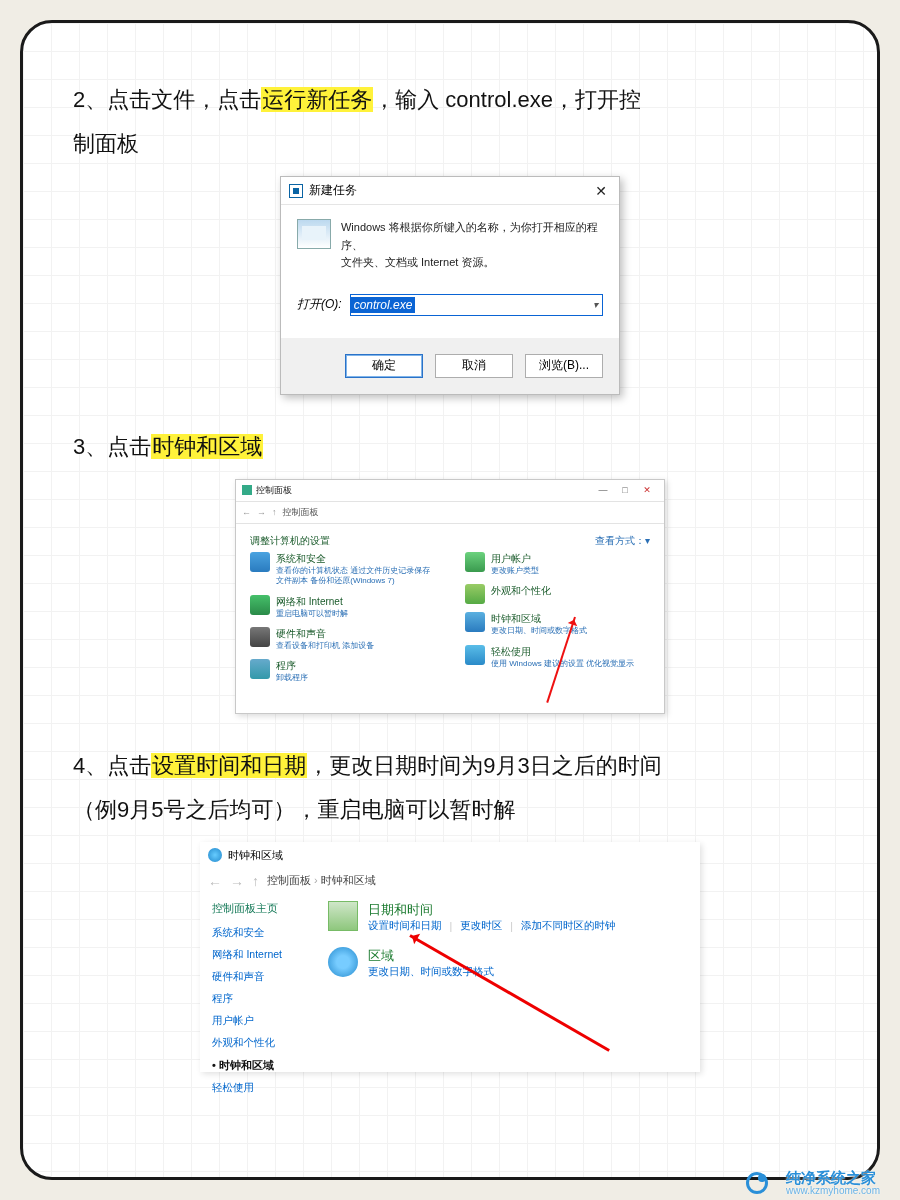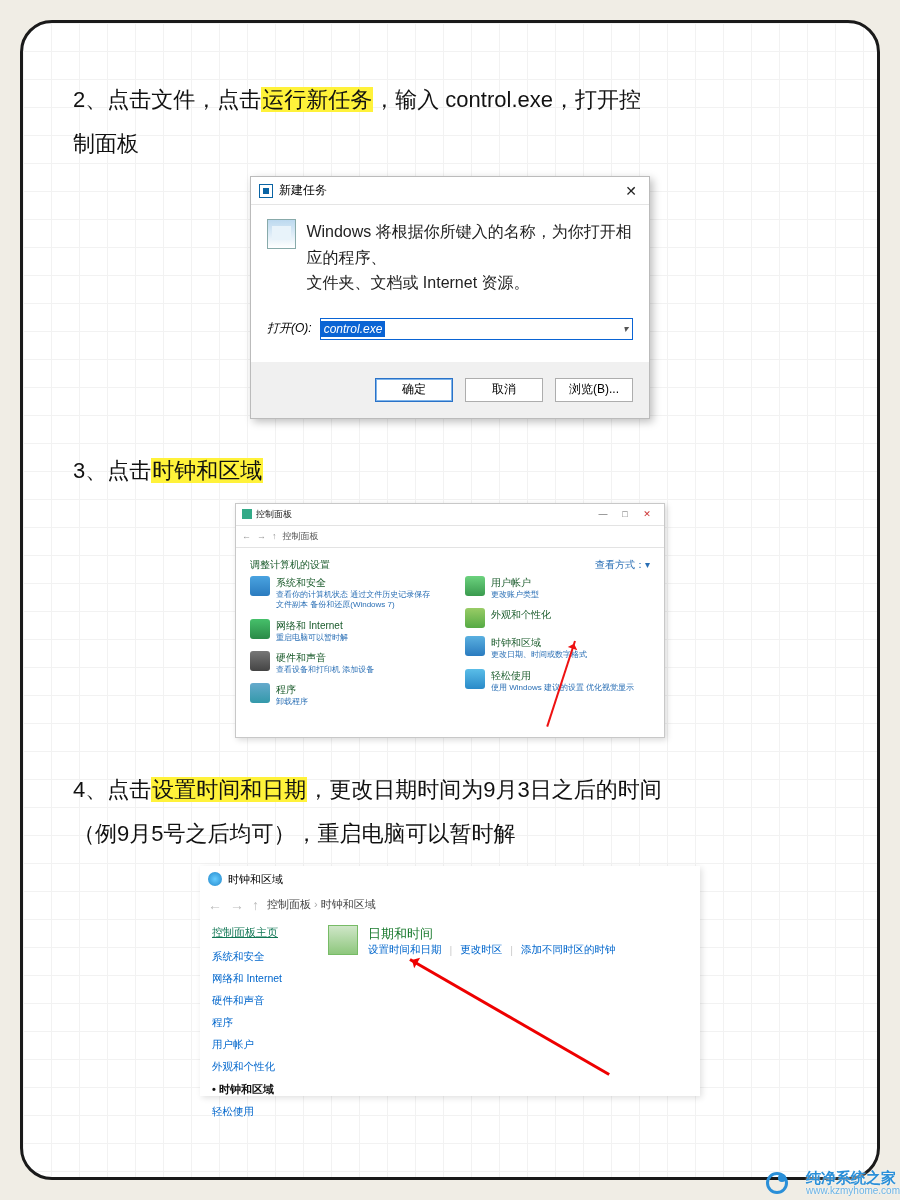--- a/index.html
+++ b/index.html
@@ -29,35 +29,35 @@
     line-height: 2;
     color: #111;
     font-weight: 400;
     margin-bottom: 10px;
   }
   .hl { background: #fff23a; padding: 0 1px; }
   .figwrap { display:flex; justify-content:center; margin: 8px 0 30px 0; }
 
   
   .dlg1 {
-    width: 400px;
+    width: 340px;
     background: #fff;
     border: 1px solid #bbb;
     box-shadow: 3px 3px 8px rgba(0,0,0,.25);
     font-size: 12px;
   }
   .dlg1-tb { display:flex; align-items:center; padding:5px 8px; border-bottom:1px solid #e5e5e5; }
   .dlg1-tb .runicon { width:14px; height:14px; border:1px solid #0a64a4; display:inline-flex; align-items:center; justify-content:center; margin-right:6px; }
   .dlg1-tb .runicon::after{ content:""; width:6px; height:6px; background:#0a64a4; }
   .dlg1-tb .x { margin-left:auto; font-size:14px; color:#222; padding:0 4px; cursor:pointer;}
   .dlg1-body { padding: 14px 16px 8px 16px; }
   .dlg1-msg { display:flex; gap:10px; }
   .dlg1-pic { width:36px; height:30px; background:linear-gradient(#bcd9ef,#fff); border:1px solid #8aa; position:relative; }
   .dlg1-pic::after{ content:""; position:absolute; left:4px; right:4px; top:6px; height:14px; background:#e8f3fa; }
-  .dlg1-msg p { line-height:1.6; font-size:16px; color:#222; }
+  .dlg1-msg p { line-height:1.6; font-size:11px; color:#222; }
   .dlg1-open { display:flex; align-items:center; gap:8px; margin-top:22px;font-style:italic; }
   .dlg1-open label { font-size:12px; }
   .dlg1-combo { flex:1; border:1px solid #0a64d4; height:22px; display:flex; align-items:center; position:relative; }
   .dlg1-combo .sel { background:#0a64d4; color:#fff; padding:1px 3px; font-size:12px; }
   .dlg1-combo .chev { position:absolute; right:4px; color:#555; font-size:10px; }
   .dlg1-btns { background:#f0f0f0; padding:16px; display:flex; justify-content:flex-end; gap:12px; margin-top:14px; }
   .wbtn { min-width:78px; height:24px; border:1px solid #adadad; background:#fff; font-size:12px; display:flex; align-items:center; justify-content:center; cursor:pointer;}
   .wbtn.primary { border:1px solid #2a72c8; box-shadow: inset 0 0 0 1px #7fb4ea; }
   .dlg1wrap{ position:relative; }
 
@@ -108,37 +108,37 @@
     box-shadow: 2px 2px 6px rgba(0,0,0,.12);
   }
   .cp3-top{ display:flex; align-items:center; gap:6px; padding:6px 8px;}
   .cp3-top .globe{ width:14px; height:14px; border-radius:50%; background:radial-gradient(#6cf,#28c);}
   .cp3-nav{ display:flex; align-items:center; gap:8px; padding:4px 8px 8px 8px; color:#666; font-size:11px;}
   .cp3-nav .arrow{ color:#bbb; font-size:14px;}
   .cp3-nav .bc{ color:#444;}
   .cp3-nav .sep{ color:#aaa;}
   .cp3-body{ display:flex; }
   .cp3-side{ width:120px; padding:4px 0 0 12px; display:flex; flex-direction:column; gap:8px;}
-  .cp3-side .hd{ color:#175; font-size:11px; margin-bottom:2px;text-decoration:underline;}
+  .cp3-side .hd{ color:#175; font-size:11px; margin-bottom:2px;}
   .cp3-side a{ color:#06c; font-size:10.5px; cursor:pointer;}
   .cp3-side .cur{ color:#111; font-weight:bold;}
   .cp3-main{ flex:1; padding:4px 8px;}
   .cp3-row{ display:flex; gap:10px; margin-bottom:14px;}
   .cp3-row .bigico{ width:30px; height:30px; flex-shrink:0;}
   .ico-cal{ background:linear-gradient(#cfe6c8,#8ec77d); border:1px solid #7b6;}
   .ico-glb{ border-radius:50%; background:radial-gradient(#7cf 30%,#28c);}
   .cp3-row .tt{ color:#1a7a2e; font-size:13px;}
   .cp3-links{ font-size:10.5px; color:#06c; display:flex; gap:8px; align-items:center; flex-wrap:wrap;}
   .cp3-links .sep{ color:#ccc;}
   .redline{ position:absolute; left:210px; top:92px; width:230px; height:3px; background:#e00; transform:rotate(30deg); transform-origin:left center;}
   .redline::before{ content:""; position:absolute; left:-4px; top:-5px; border:6px solid transparent; border-right-color:#e00;}
 
   
   .wm{
-    position:absolute; right:0; bottom:4px;
+    position:absolute; right:20px; bottom:4px;
     display:flex; align-items:center; gap:18px;
     font-size:15px; color:#2a8fd8; font-weight:bold;
     text-shadow:0 0 2px #fff;
   }
   .wm .logo{
     width:22px; height:22px; border:3px solid #2a8fd8; border-radius:50%;
     position:relative;
   }
   .wm .logo::after{ content:""; position:absolute; width:8px; height:8px; background:#2a8fd8; border-radius:50%; right:-1px; top:-1px;}
   .wm .sub{ font-size:10px; color:#6ab3e6; display:block; font-weight:normal; margin-top:-3px;}
@@ -315,20 +315,29 @@
               <div class="tt">日期和时间</div>
               <div class="cp3-links">
                 <span>设置时间和日期</span>
                   <span class="sep">|</span>
                 <span>更改时区</span>
                   <span class="sep">|</span>
                 <span>添加不同时区的时钟</span>
               </div>
             </div>
           </div>
+          <div class="cp3-row">
+            <div class="bigico ico-glb"></div>
+            <div>
+              <div class="tt">区域</div>
+              <div class="cp3-links">
+                  <span>更改日期、时间或数字格式</span>
+                </div>
+            </div>
+          </div>
         </div>
       </div>
       <div class="redline"></div>
     </div>
   </div>
 
 </div>
 
 <div class="wm">
   <span class="logo"></span>

